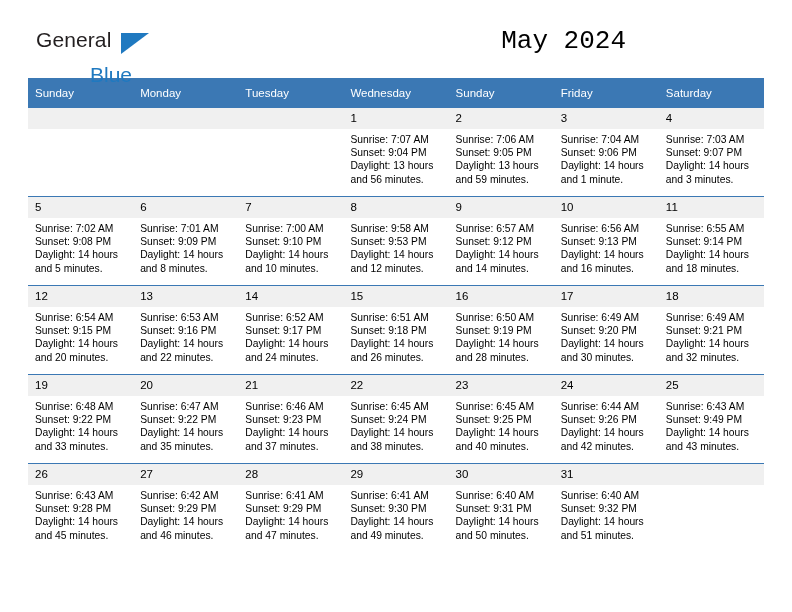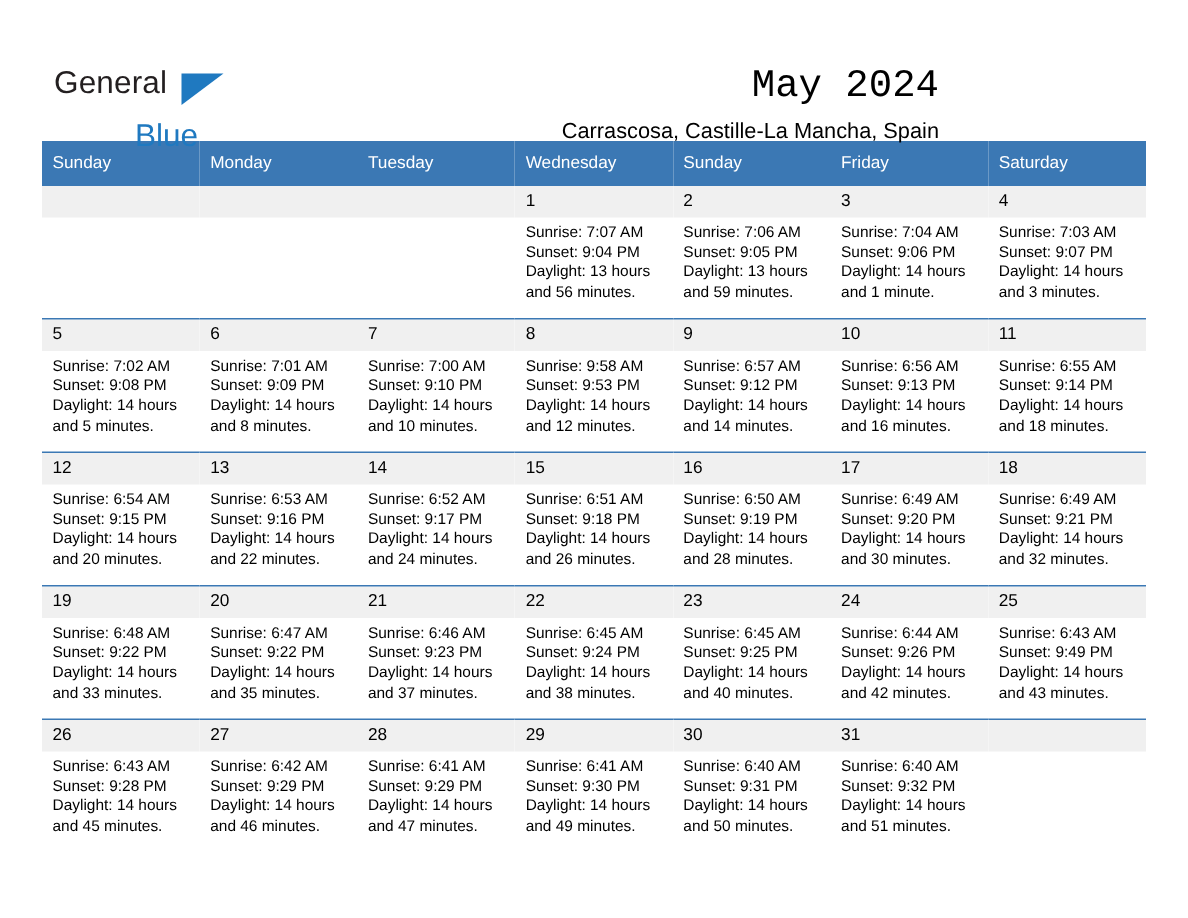--- a/index.html
+++ b/index.html
@@ -12,21 +12,21 @@
     background: #ffffff;
     font-family: "Liberation Sans", sans-serif;
     color: #000000;
     overflow: hidden;
   }
   .page {
     position: relative;
     width: 656px;
     height: 612px;
     box-sizing: border-box;
-    padding: 16px 28px;
+    padding: 0 28px;
   }
 
   
   .top {
     display: flex;
     justify-content: space-between;
     align-items: flex-start;
     padding-top: 26px;
     height: 74px;
     box-sizing: border-box;
@@ -136,21 +136,20 @@
 <div class="page">
 
   <div class="top">
     <div class="logo">
       <span class="logo-general">General</span>
       <span class="logo-tri"></span>
       <span class="logo-blue">Blue</span>
     </div>
     <div class="titles">
       <h1 class="cal-title">May 2024</h1>
-      <p class="cal-sub">Carrascosa, Castille-La Mancha, Spain</p>
     </div>
   </div>
 
   <table class="cal">
     <thead>
       <tr>
         <th>Sunday</th>
         <th>Monday</th>
         <th>Tuesday</th>
         <th>Wednesday</th>

